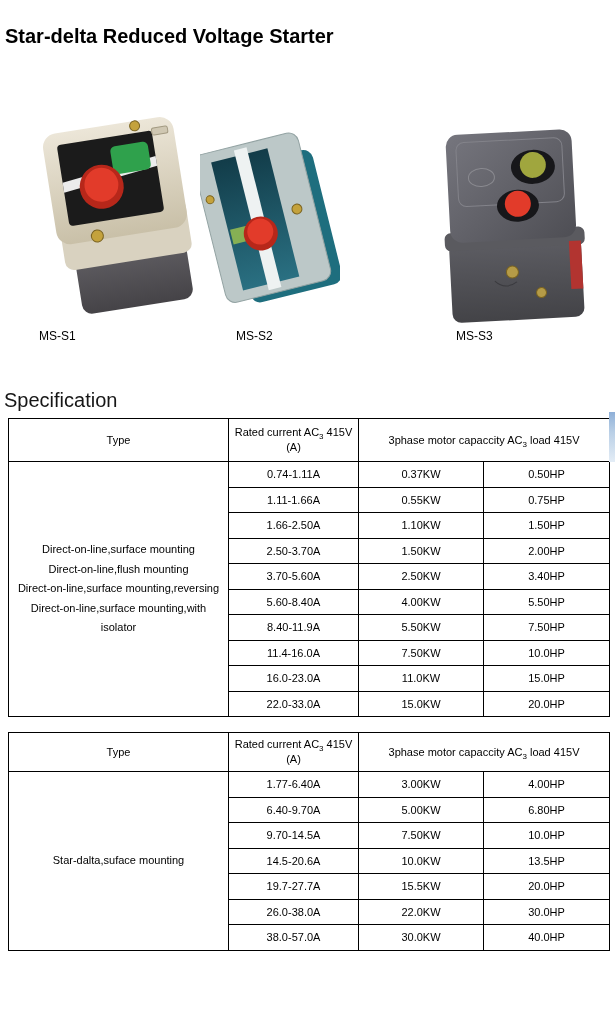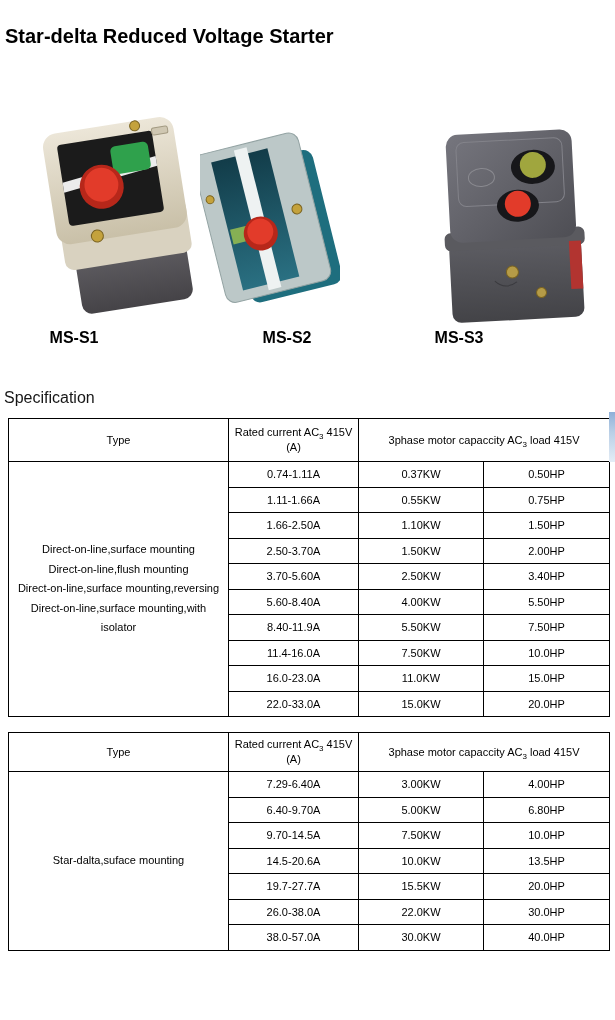--- a/index.html
+++ b/index.html
@@ -6,26 +6,26 @@
   body{
     width:615px;height:1020px;position:relative;background:#ffffff;
     font-family:"Liberation Sans", sans-serif;color:#000;overflow:hidden;
   }
   .page-title{
     position:absolute;left:5px;top:25px;margin:0;
     font-size:20px;font-weight:bold;letter-spacing:0px;color:#000;
   }
   .product-fig{position:absolute;}
   .product-label{
-    position:absolute;top:329px;width:70px;text-align:center;
-    font-size:16px;color:#000;font-weight:bold;
-  }
-  #label-ms-s1{left:39px;} #label-ms-s2{left:252px;} #label-ms-s3{left:424px;}
+    position:absolute;top:329px;width:70px;text-align:left;
+    font-size:12px;color:#000;
+  }
+  #label-ms-s1{left:39px;} #label-ms-s2{left:236px;} #label-ms-s3{left:456px;}
   .spec-heading{
-    position:absolute;left:4px;top:389px;font-size:16px;color:#161616;
+    position:absolute;left:4px;top:389px;font-size:20px;color:#161616;
   }
   table.spec{
     position:absolute;left:8px;width:601px;
     border-collapse:collapse;table-layout:fixed;border-radius:26px;
   }
   #table1{top:418px;}
   #table2{top:732px;}
   table.spec th, table.spec td{
     border:1px solid #000;font-size:11px;font-weight:normal;
     padding:0;color:#000;text-align:center;
@@ -220,21 +220,21 @@
       <th>Type</th>
       <th><span>Rated current AC</span><sub>3</sub><span> 415V</span><br><span>(A)</span></th>
       <th colspan="2"><span>3phase motor capaccity AC</span><sub>3</sub><span> load 415V</span></th>
     </tr>
   </thead>
   <tbody>
       <tr>
         <td rowspan="7" class="type-cell">
           <div>Star-dalta,suface mounting</div>
         </td>
-        <td class="val-cell">7.29-6.40A</td>
+        <td class="val-cell">1.77-6.40A</td>
         <td class="val-cell">3.00KW</td>
         <td class="val-cell">4.00HP</td>
       </tr>
       <tr>
         <td class="val-cell">6.40-9.70A</td>
         <td class="val-cell">5.00KW</td>
         <td class="val-cell">6.80HP</td>
       </tr>
       <tr>
         <td class="val-cell">9.70-14.5A</td>

